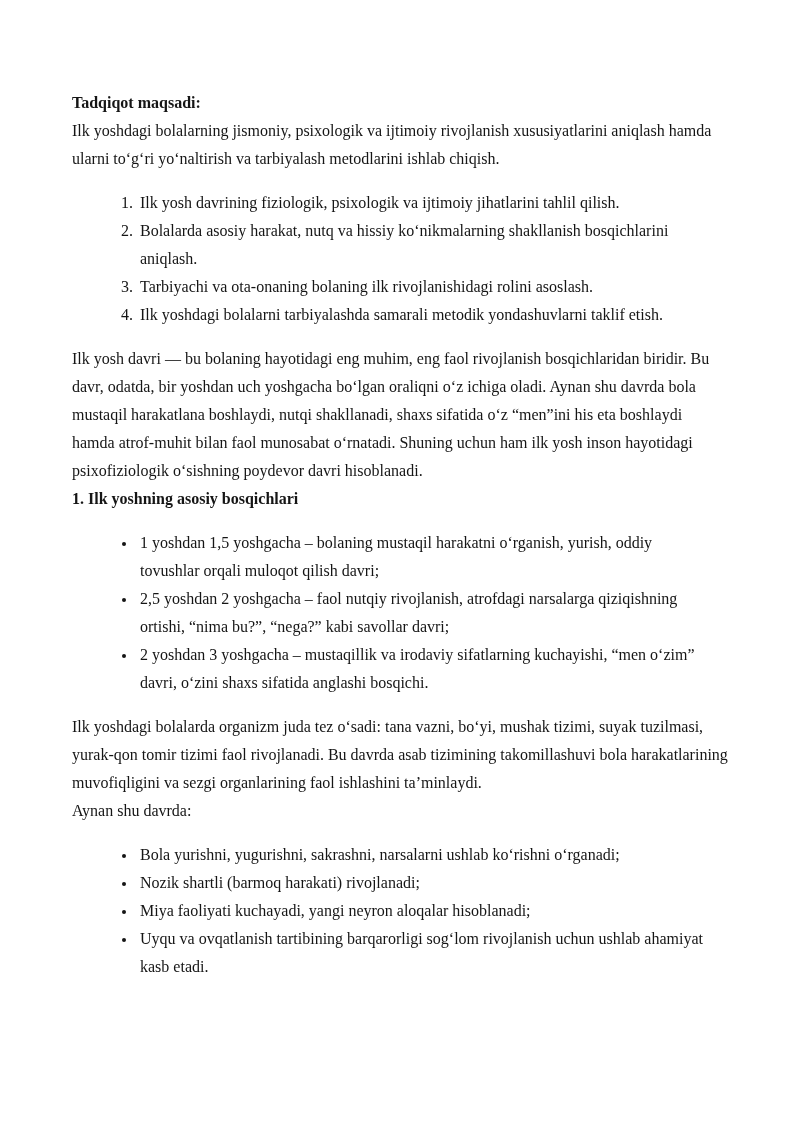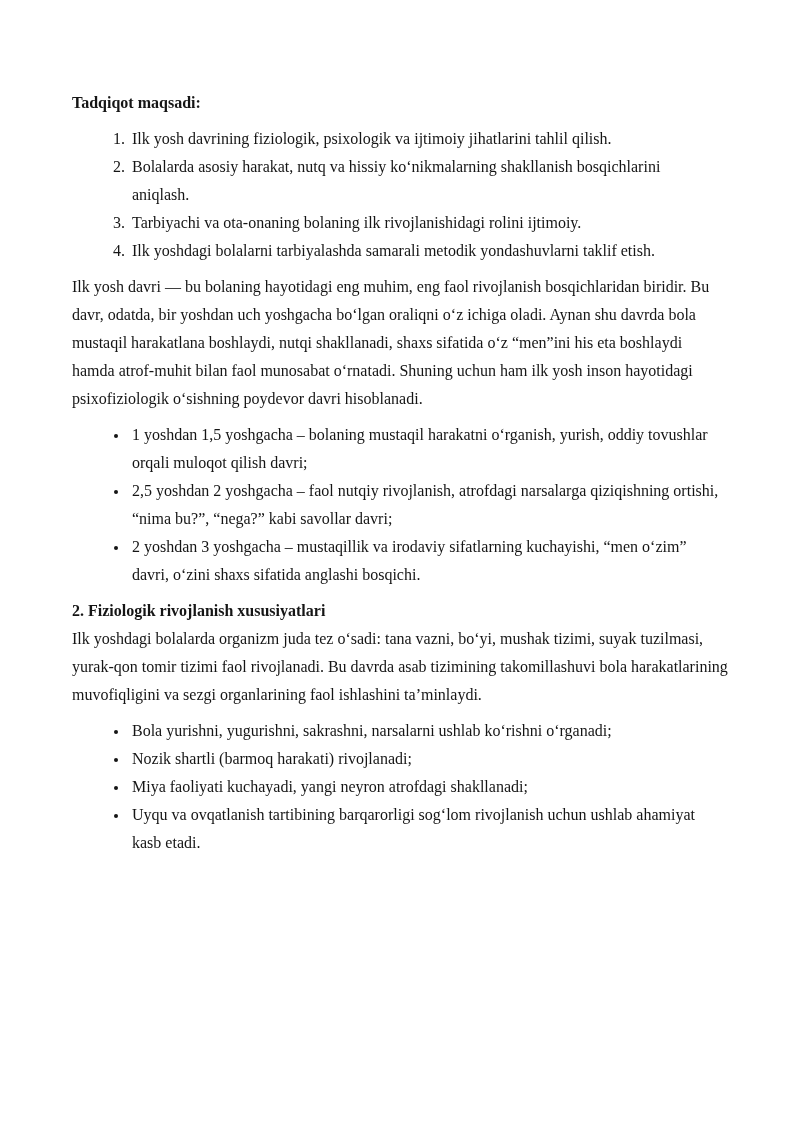--- a/index.html
+++ b/index.html
@@ -17,53 +17,55 @@
     font-family: "Liberation Serif", "DejaVu Serif", serif;
     font-size: 16px;
     line-height: 28px;
     color: #151515;
     text-align: left;
   }
   p { margin: 0; }
   .h { font-weight: bold; }
   .b { font-weight: normal; }
   ol, ul {
-    margin: 8px;
+    margin: 16px;
     padding-left: 49px;
   }
   ol li, ul li {
     padding-left: 3px;
   }
   ul { list-style-type: disc; }
   ul li::marker { font-size: 13px; }
 </style>
 </head>
 <body>
 
 <div class="page">
 
   <p class="h">Tadqiqot maqsadi:</p>
+  <p>Ilk yoshdagi bolalarning jismoniy, psixologik va ijtimoiy rivojlanish xususiyatlarini aniqlash hamda ularni to‘g‘ri yo‘naltirish va tarbiyalash metodlarini ishlab chiqish.</p>
 
   <ol>
     <li>Ilk yosh davrining fiziologik, psixologik va ijtimoiy jihatlarini tahlil qilish.</li>
     <li>Bolalarda asosiy harakat, nutq va hissiy ko‘nikmalarning shakllanish bosqichlarini aniqlash.</li>
-    <li>Tarbiyachi va ota-onaning bolaning ilk rivojlanishidagi rolini ijtimoiy.</li>
+    <li>Tarbiyachi va ota-onaning bolaning ilk rivojlanishidagi rolini asoslash.</li>
     <li>Ilk yoshdagi bolalarni tarbiyalashda samarali metodik yondashuvlarni taklif etish.</li>
   </ol>
 
   <p><span>Ilk yosh davri — bu bolaning hayotidagi eng muhim, eng faol rivojlanish bosqichlaridan biridir. Bu davr, odatda, bir yoshdan uch yoshgacha bo‘lgan oraliqni o‘z ichiga oladi. Aynan shu davrda bola mustaqil harakatlana boshlaydi, nutqi shakllanadi, shaxs sifatida o‘z “men”ini his eta boshlaydi hamda atrof-muhit bilan faol munosabat o‘rnatadi. Shuning uchun ham ilk yosh inson hayotidagi </span><span class="b">psixofiziologik o‘sishning poydevor davri</span><span> hisoblanadi.</span></p>
 
+  <p class="h">1. Ilk yoshning asosiy bosqichlari</p>
   <ul>
     <li><span class="b">1 yoshdan 1,5 yoshgacha</span><span> – bolaning mustaqil harakatni o‘rganish, yurish, oddiy tovushlar orqali muloqot qilish davri;</span></li>
     <li><span class="b">2,5 yoshdan 2 yoshgacha</span><span> – faol nutqiy rivojlanish, atrofdagi narsalarga qiziqishning ortishi, “nima bu?”, “nega?” kabi savollar davri;</span></li>
     <li><span class="b">2 yoshdan 3 yoshgacha</span><span> – mustaqillik va irodaviy sifatlarning kuchayishi, “men o‘zim” davri, o‘zini shaxs sifatida anglashi bosqichi.</span></li>
   </ul>
 
-  <p class="h">2. Fiziologik rivojlanish xususiyatlari</p>
   <p>Ilk yoshdagi bolalarda organizm juda tez o‘sadi: tana vazni, bo‘yi, mushak tizimi, suyak tuzilmasi, yurak-qon tomir tizimi faol rivojlanadi. Bu davrda asab tizimining takomillashuvi bola harakatlarining muvofiqligini va sezgi organlarining faol ishlashini ta’minlaydi.</p>
+  <p>Aynan shu davrda:</p>
   <ul>
     <li>Bola yurishni, yugurishni, sakrashni, narsalarni ushlab ko‘rishni o‘rganadi;</li>
     <li>Nozik shartli (barmoq harakati) rivojlanadi;</li>
-    <li>Miya faoliyati kuchayadi, yangi neyron atrofdagi shakllanadi;</li>
+    <li>Miya faoliyati kuchayadi, yangi neyron aloqalar hisoblanadi;</li>
     <li>Uyqu va ovqatlanish tartibining barqarorligi sog‘lom rivojlanish uchun ushlab ahamiyat kasb etadi.</li>
   </ul>
 
 </div>
 
 </body></html>

